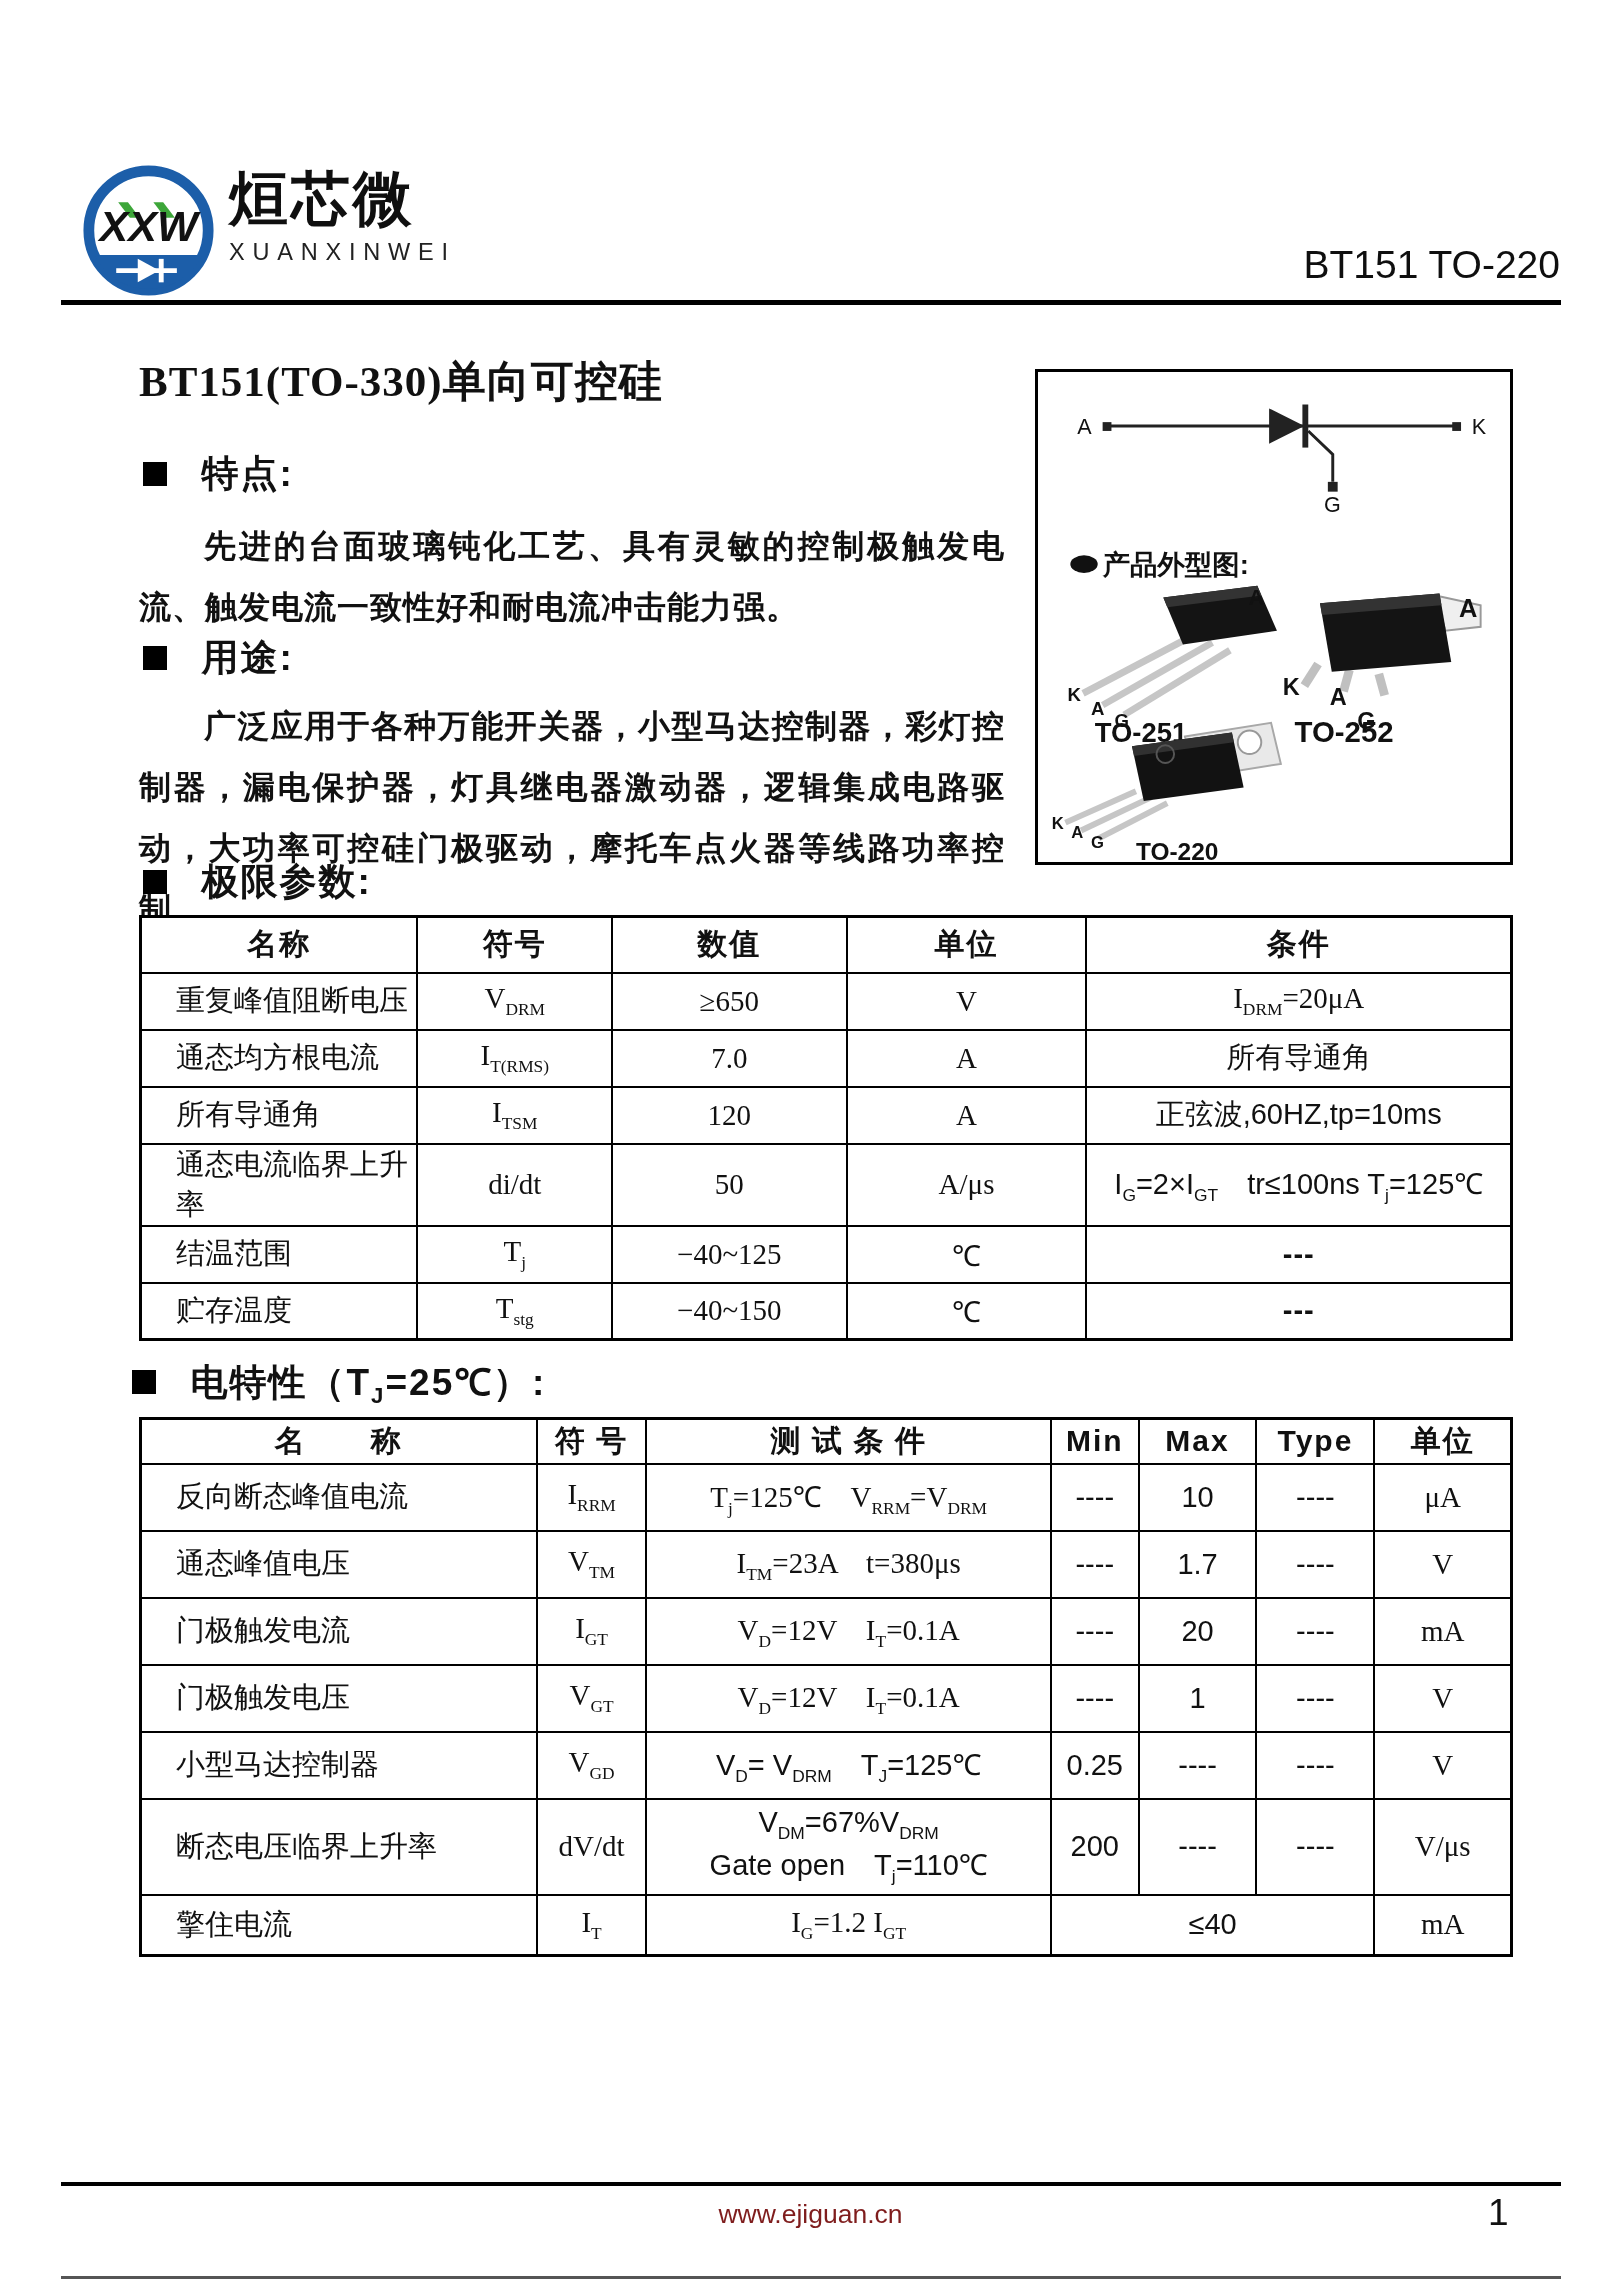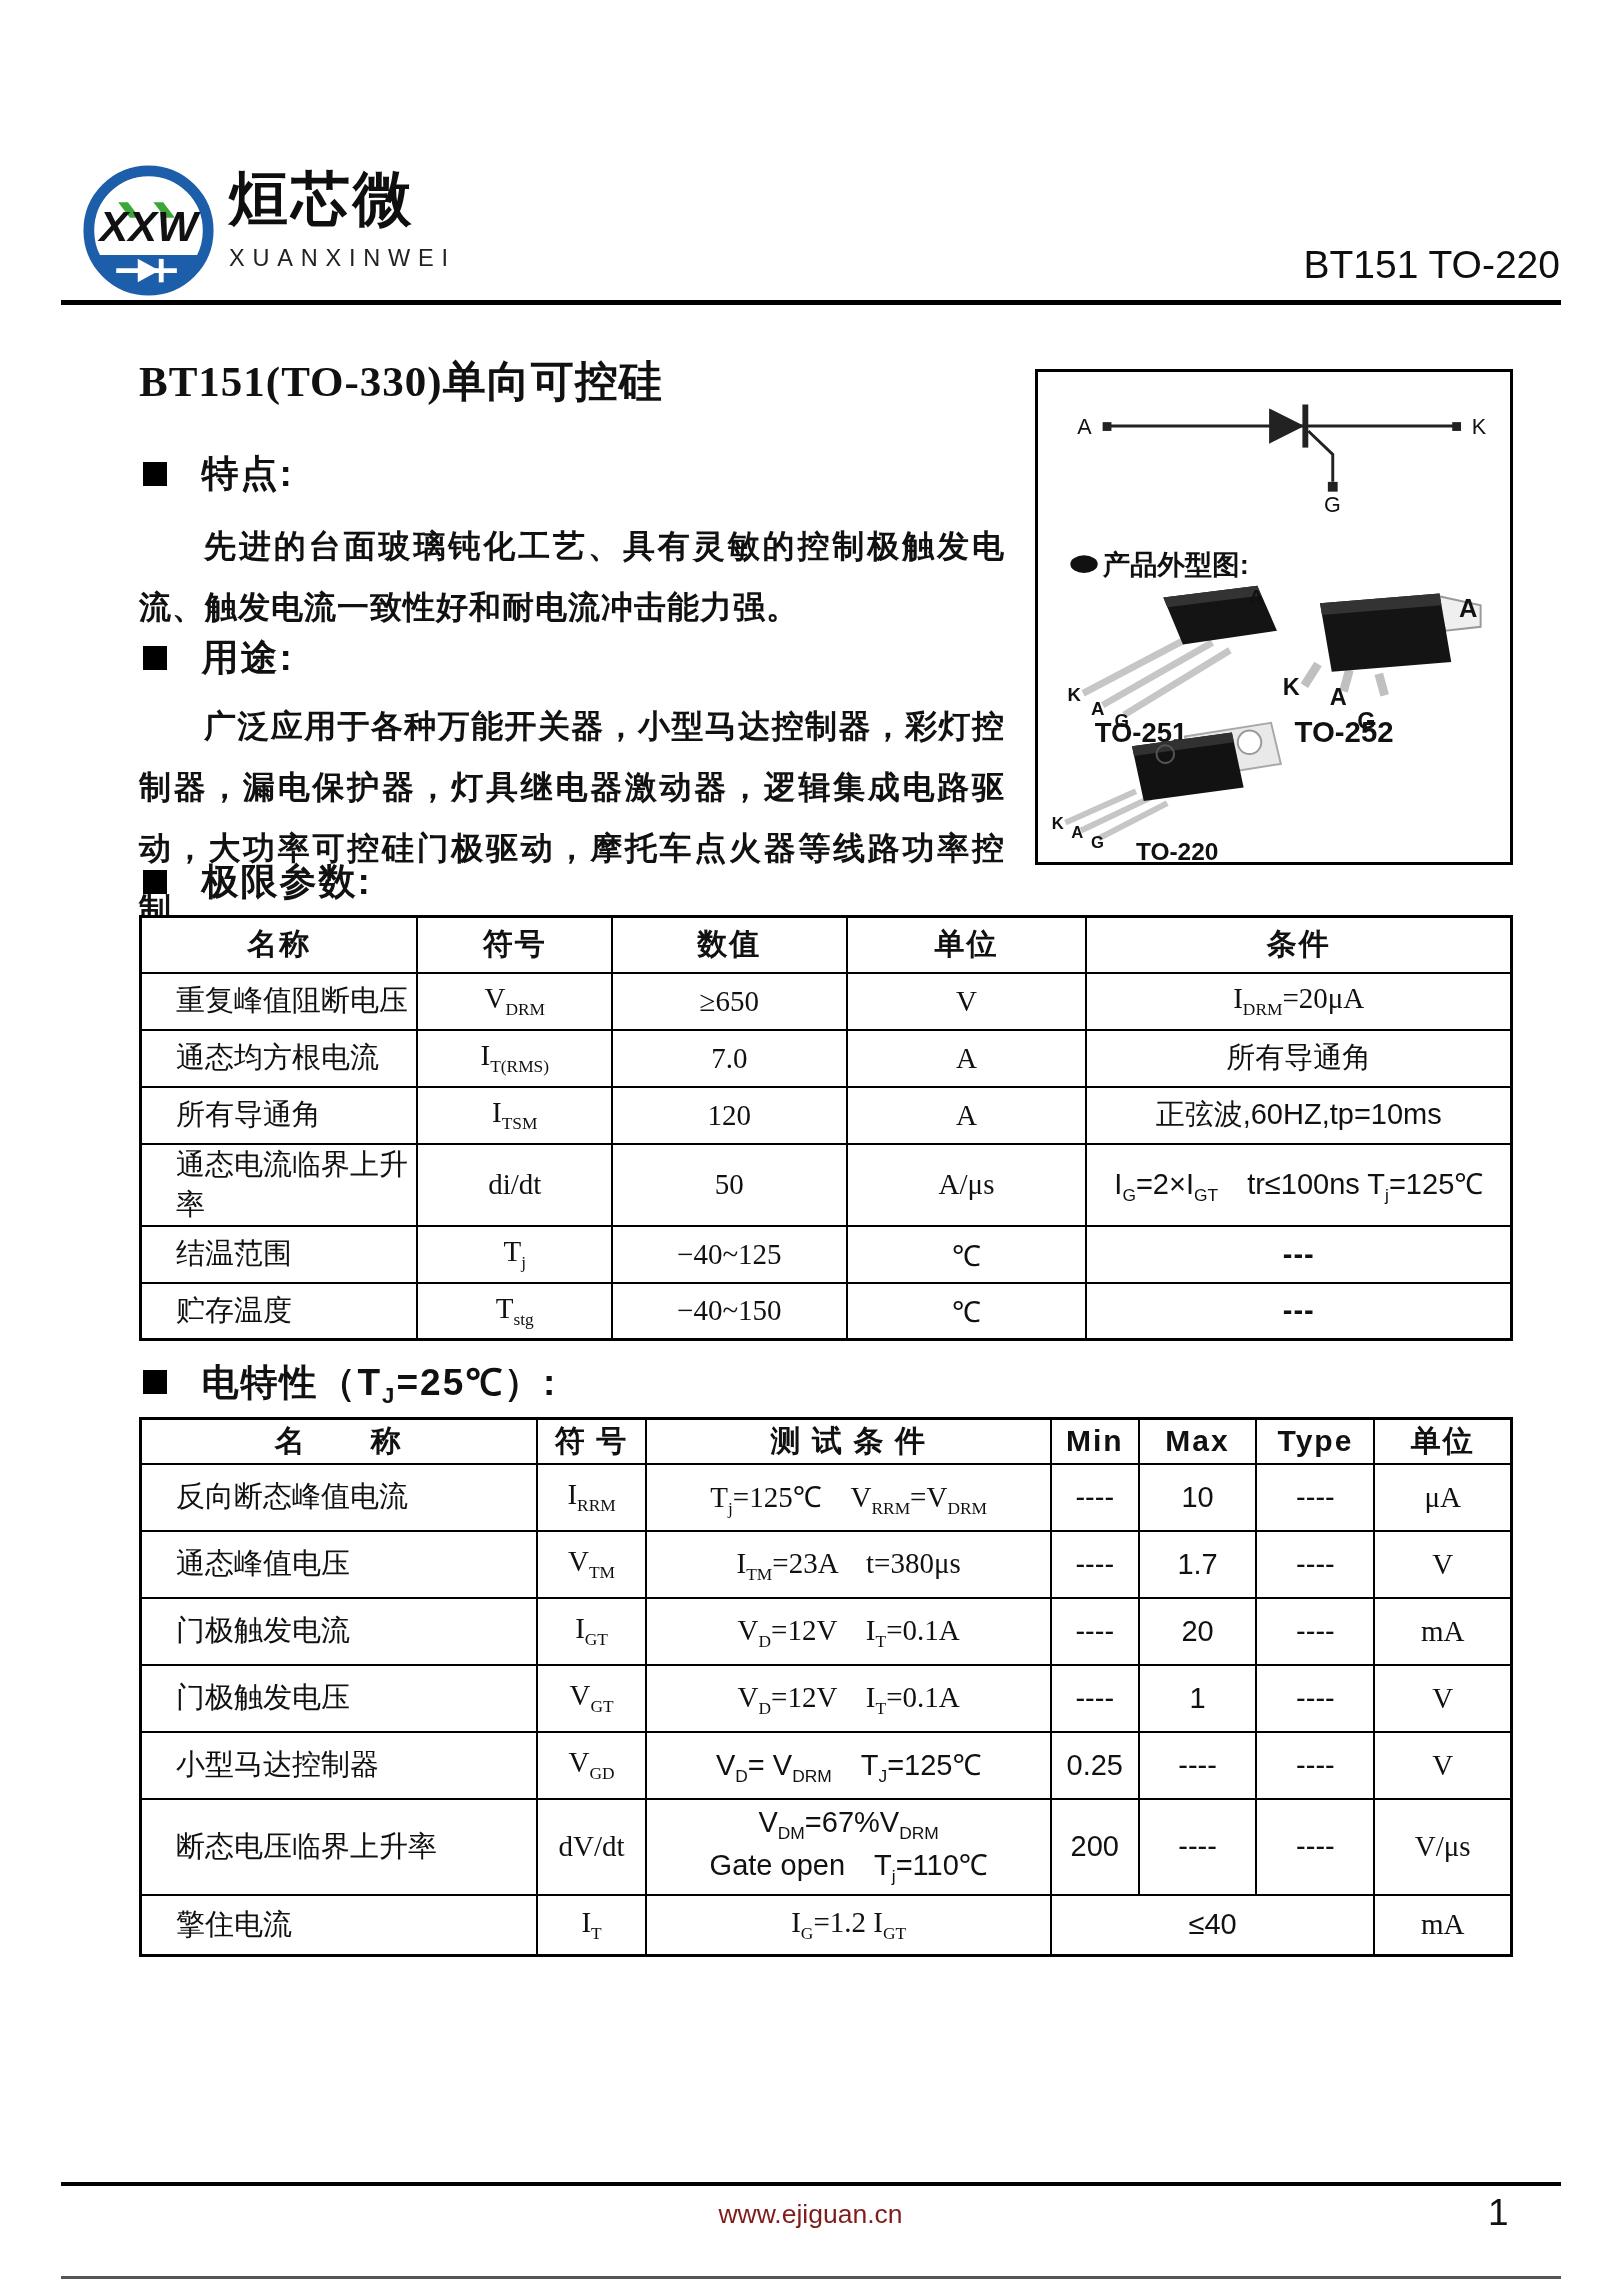--- a/index.html
+++ b/index.html
@@ -6,21 +6,21 @@
   .page{position:relative;width:1621px;height:2293px;background:#ffffff;margin:0 auto;
         font-family:"Liberation Serif",serif;color:#111;overflow:hidden}
   .abs{position:absolute}
   .sans{font-family:"Liberation Sans",sans-serif}
   .rule{background:#000}
 
   
   .logo-cn{font-family:"Liberation Sans",sans-serif;font-weight:bold;font-size:59px;
            letter-spacing:2.9px;line-height:1.05;color:#0f0f0f}
   .logo-en{font-family:"Liberation Sans",sans-serif;font-size:23.5px;letter-spacing:7.8px;
-           color:#222;margin-top:14px}
+           color:#222;margin-top:8px}
   .partno{font-family:"Liberation Sans",sans-serif;font-size:39px;color:#0f0f0f}
 
   
   .title{font-size:43px;font-weight:600;letter-spacing:1px}
   .sec{display:flex;align-items:center}
   .sq{width:23.5px;height:23.5px;background:#000;margin-right:35px;flex:0 0 auto}
   .sec-label{font-family:Liberation Sans, sans-serif;font-weight:bold;font-size:37px;letter-spacing:2px}
   .para{font-family:"Liberation Sans",sans-serif;font-weight:bold;font-size:32px;
         line-height:61px;width:866px;text-align:justify;text-indent:65px;letter-spacing:1px}
 
@@ -207,21 +207,21 @@
         <tr>
           <td>贮存温度</td>
           <td>T<sub>stg</sub></td>
           <td>−40~150</td>
           <td>℃</td>
           <td class="dash">---</td>
         </tr>
       </tbody>
     </table>
 
-  <div class="abs sec" style="left:143px;top:1355px">
+  <div class="abs sec" style="left:132px;top:1355px">
     <span class="sq"></span>
     <span class="sec-label">电特性（T<sub>J</sub>=25℃）:</span>
   </div>
   <table class="abs t2" style="left:139px;top:1417px">
       <colgroup>
         <col style="width: 28.9%;">
         <col style="width: 8%;">
         <col style="width: 29.5%;">
         <col style="width: 6.4%;">
         <col style="width: 8.6%;">

